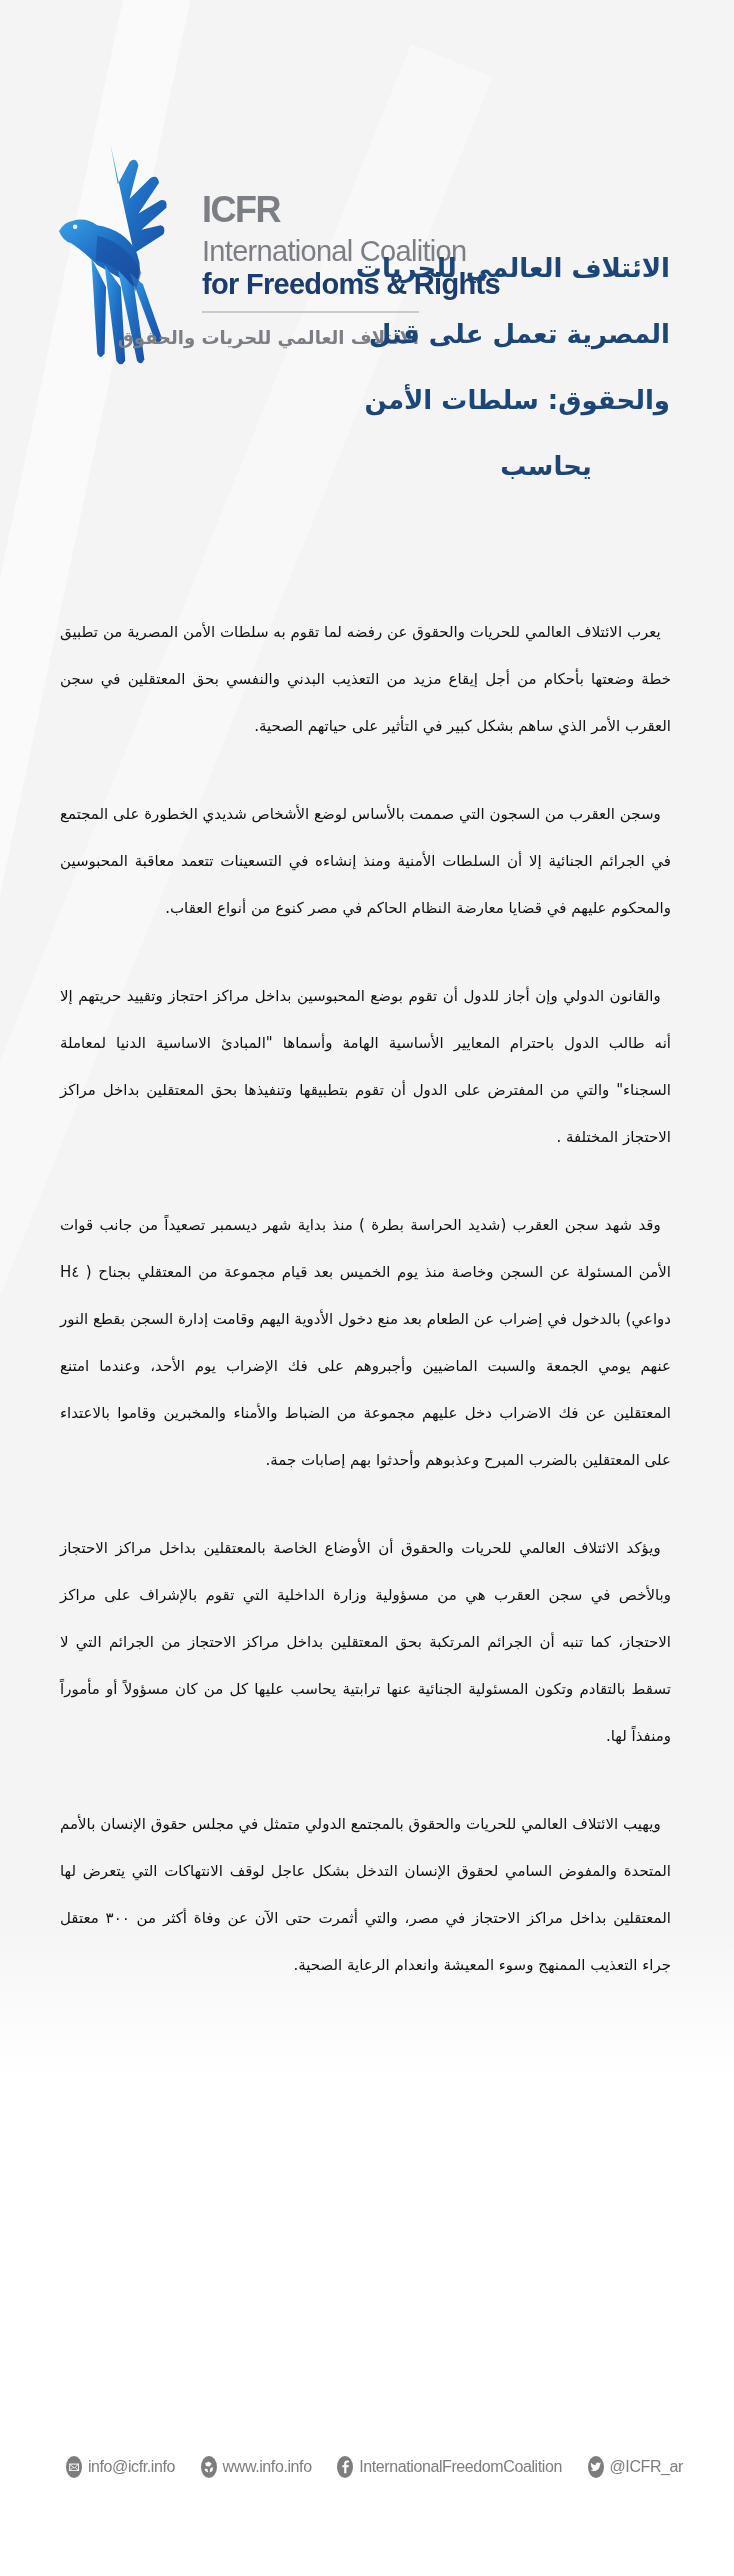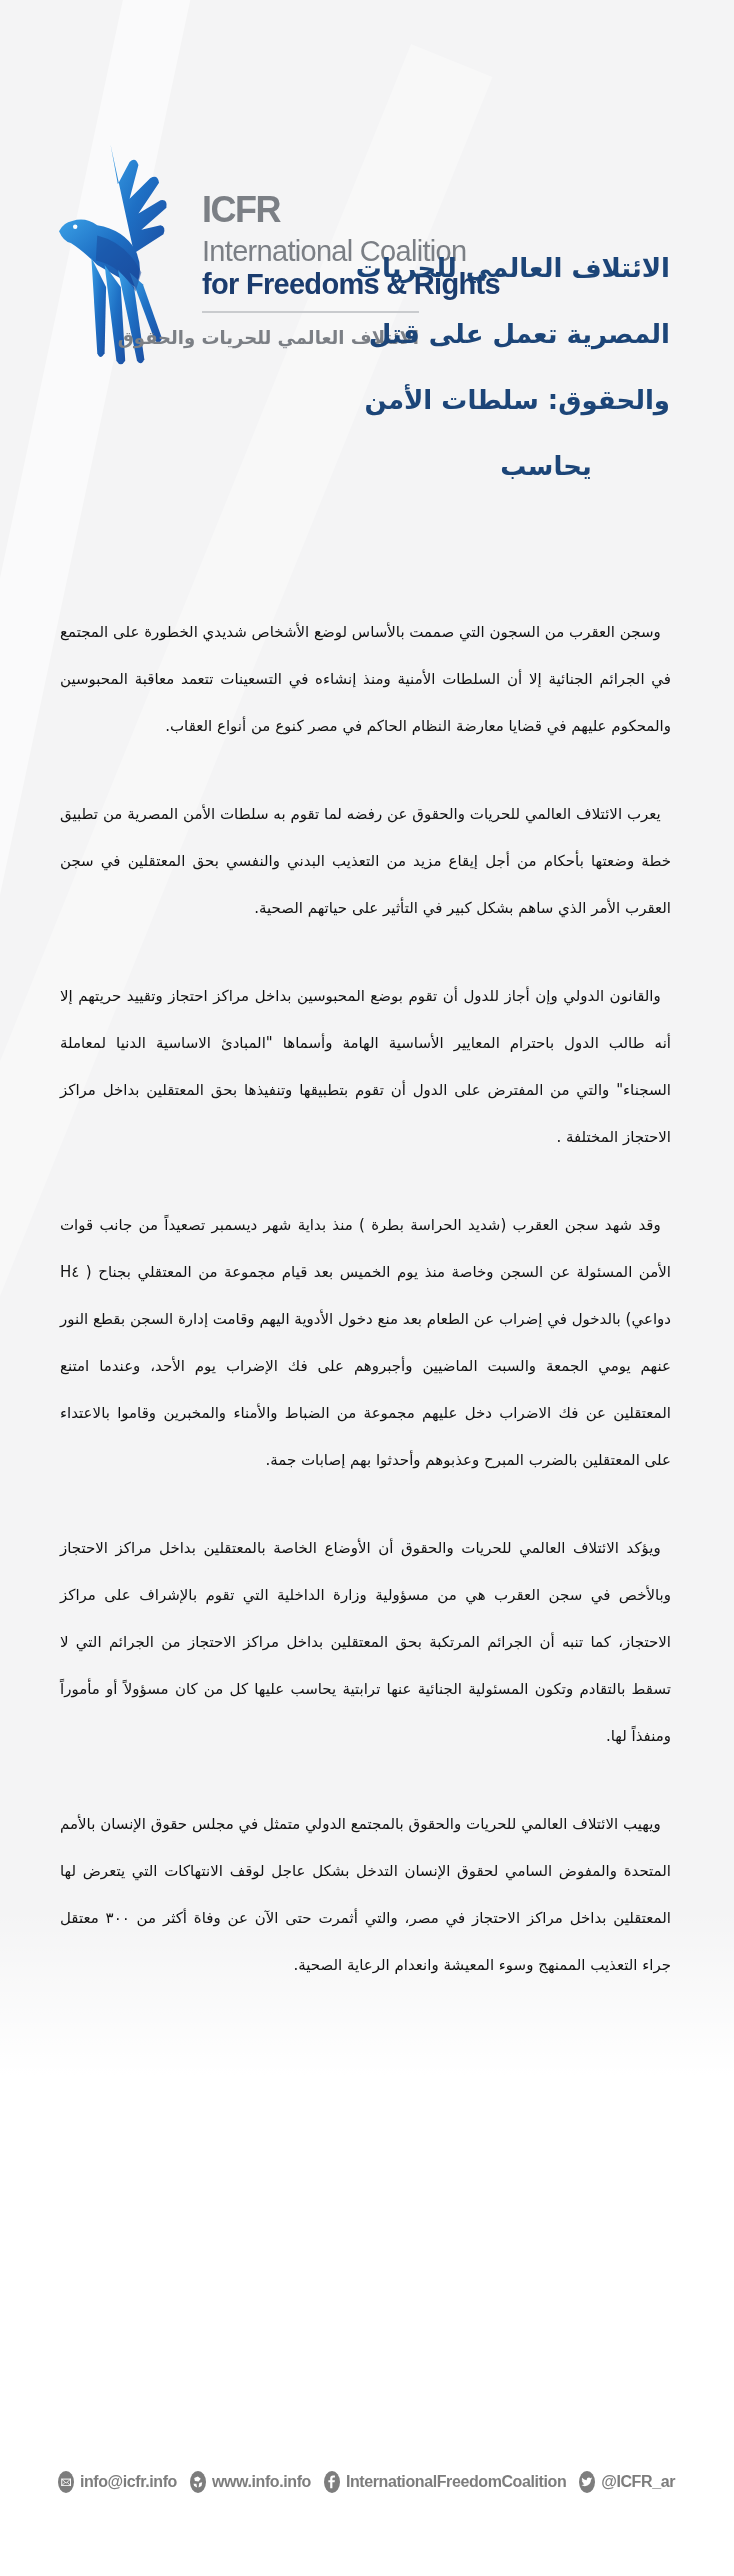--- a/index.html
+++ b/index.html
@@ -105,27 +105,26 @@
       font-family: "DejaVu Sans", sans-serif;
       font-size: 15px;
       line-height: 47px;
       color: #111111;
       text-indent: 10.3px;
     }
 
     
     .footer {
       position: absolute;
-      left: 58px; top: 2456px;
+      left: 66px; top: 2456px;
       width: 617px; height: 37px;
       display: flex;
-      align-items: flex-end;
+      align-items: flex-start;
       justify-content: space-between;
       direction: ltr;
-      font-weight: bold;
     }
     .contact {
       display: flex; align-items: center;
       color: #7d7d7d;
       font-family: "Liberation Sans", sans-serif;
       font-size: 16px;
       text-decoration: none;
       white-space: nowrap;
       letter-spacing: -0.4px;
     }
@@ -179,22 +178,22 @@
 </div>
 
 <h1 class="title" style="margin:0;">
   <span class="title-line">الائتلاف العالمي للحريات</span>
   <span class="title-line">المصرية تعمل على قتل</span>
   <span class="title-line">والحقوق: سلطات الأمن</span>
   <span class="title-line">يحاسب</span>
 </h1>
 
 <div class="article">
+  <p class="para">يعرب الائتلاف العالمي للحريات والحقوق عن رفضه لما تقوم به سلطات الأمن المصرية من تطبيق خطة وضعتها بأحكام من أجل إيقاع مزيد من التعذيب البدني والنفسي بحق المعتقلين في سجن العقرب الأمر الذي ساهم بشكل كبير في التأثير على حياتهم الصحية.</p>
   <p class="para">وسجن العقرب من السجون التي صممت بالأساس لوضع الأشخاص شديدي الخطورة على المجتمع في الجرائم الجنائية إلا أن السلطات الأمنية ومنذ إنشاءه في التسعينات تتعمد معاقبة المحبوسين والمحكوم عليهم في قضايا معارضة النظام الحاكم في مصر كنوع من أنواع العقاب.</p>
-  <p class="para">يعرب الائتلاف العالمي للحريات والحقوق عن رفضه لما تقوم به سلطات الأمن المصرية من تطبيق خطة وضعتها بأحكام من أجل إيقاع مزيد من التعذيب البدني والنفسي بحق المعتقلين في سجن العقرب الأمر الذي ساهم بشكل كبير في التأثير على حياتهم الصحية.</p>
   <p class="para">والقانون الدولي وإن أجاز للدول أن تقوم بوضع المحبوسين بداخل مراكز احتجاز وتقييد حريتهم إلا أنه طالب الدول باحترام المعايير الأساسية الهامة وأسماها "المبادئ الاساسية الدنيا لمعاملة السجناء" والتي من المفترض على الدول أن تقوم بتطبيقها وتنفيذها بحق المعتقلين بداخل مراكز الاحتجاز المختلفة .</p>
   <p class="para">وقد شهد سجن العقرب (شديد الحراسة بطرة ) منذ بداية شهر ديسمبر تصعيداً من جانب قوات الأمن المسئولة عن السجن وخاصة منذ يوم الخميس بعد قيام مجموعة من المعتقلي بجناح ( H٤ دواعي) بالدخول في إضراب عن الطعام بعد منع دخول الأدوية اليهم وقامت إدارة السجن بقطع النور عنهم يومي الجمعة والسبت الماضيين وأجبروهم على فك الإضراب يوم الأحد، وعندما امتنع المعتقلين عن فك الاضراب دخل عليهم مجموعة من الضباط والأمناء والمخبرين وقاموا بالاعتداء على المعتقلين بالضرب المبرح وعذبوهم وأحدثوا بهم إصابات جمة.</p>
   <p class="para">ويؤكد الائتلاف العالمي للحريات والحقوق أن الأوضاع الخاصة بالمعتقلين بداخل مراكز الاحتجاز وبالأخص في سجن العقرب هي من مسؤولية وزارة الداخلية التي تقوم بالإشراف على مراكز الاحتجاز، كما تنبه أن الجرائم المرتكبة بحق المعتقلين بداخل مراكز الاحتجاز من الجرائم التي لا تسقط بالتقادم وتكون المسئولية الجنائية عنها ترابتية يحاسب عليها كل من كان مسؤولاً أو مأموراً ومنفذاً لها.</p>
   <p class="para">ويهيب الائتلاف العالمي للحريات والحقوق بالمجتمع الدولي متمثل في مجلس حقوق الإنسان بالأمم المتحدة والمفوض السامي لحقوق الإنسان التدخل بشكل عاجل لوقف الانتهاكات التي يتعرض لها المعتقلين بداخل مراكز الاحتجاز في مصر، والتي أثمرت حتى الآن عن وفاة أكثر من ٣٠٠ معتقل جراء التعذيب الممنهج وسوء المعيشة وانعدام الرعاية الصحية.</p>
 </div>
 
 <div class="footer">
   <a class="contact">
     <span class="contact-icon">
       <svg width="10.3" height="8.8" viewBox="0 0 14 12">

